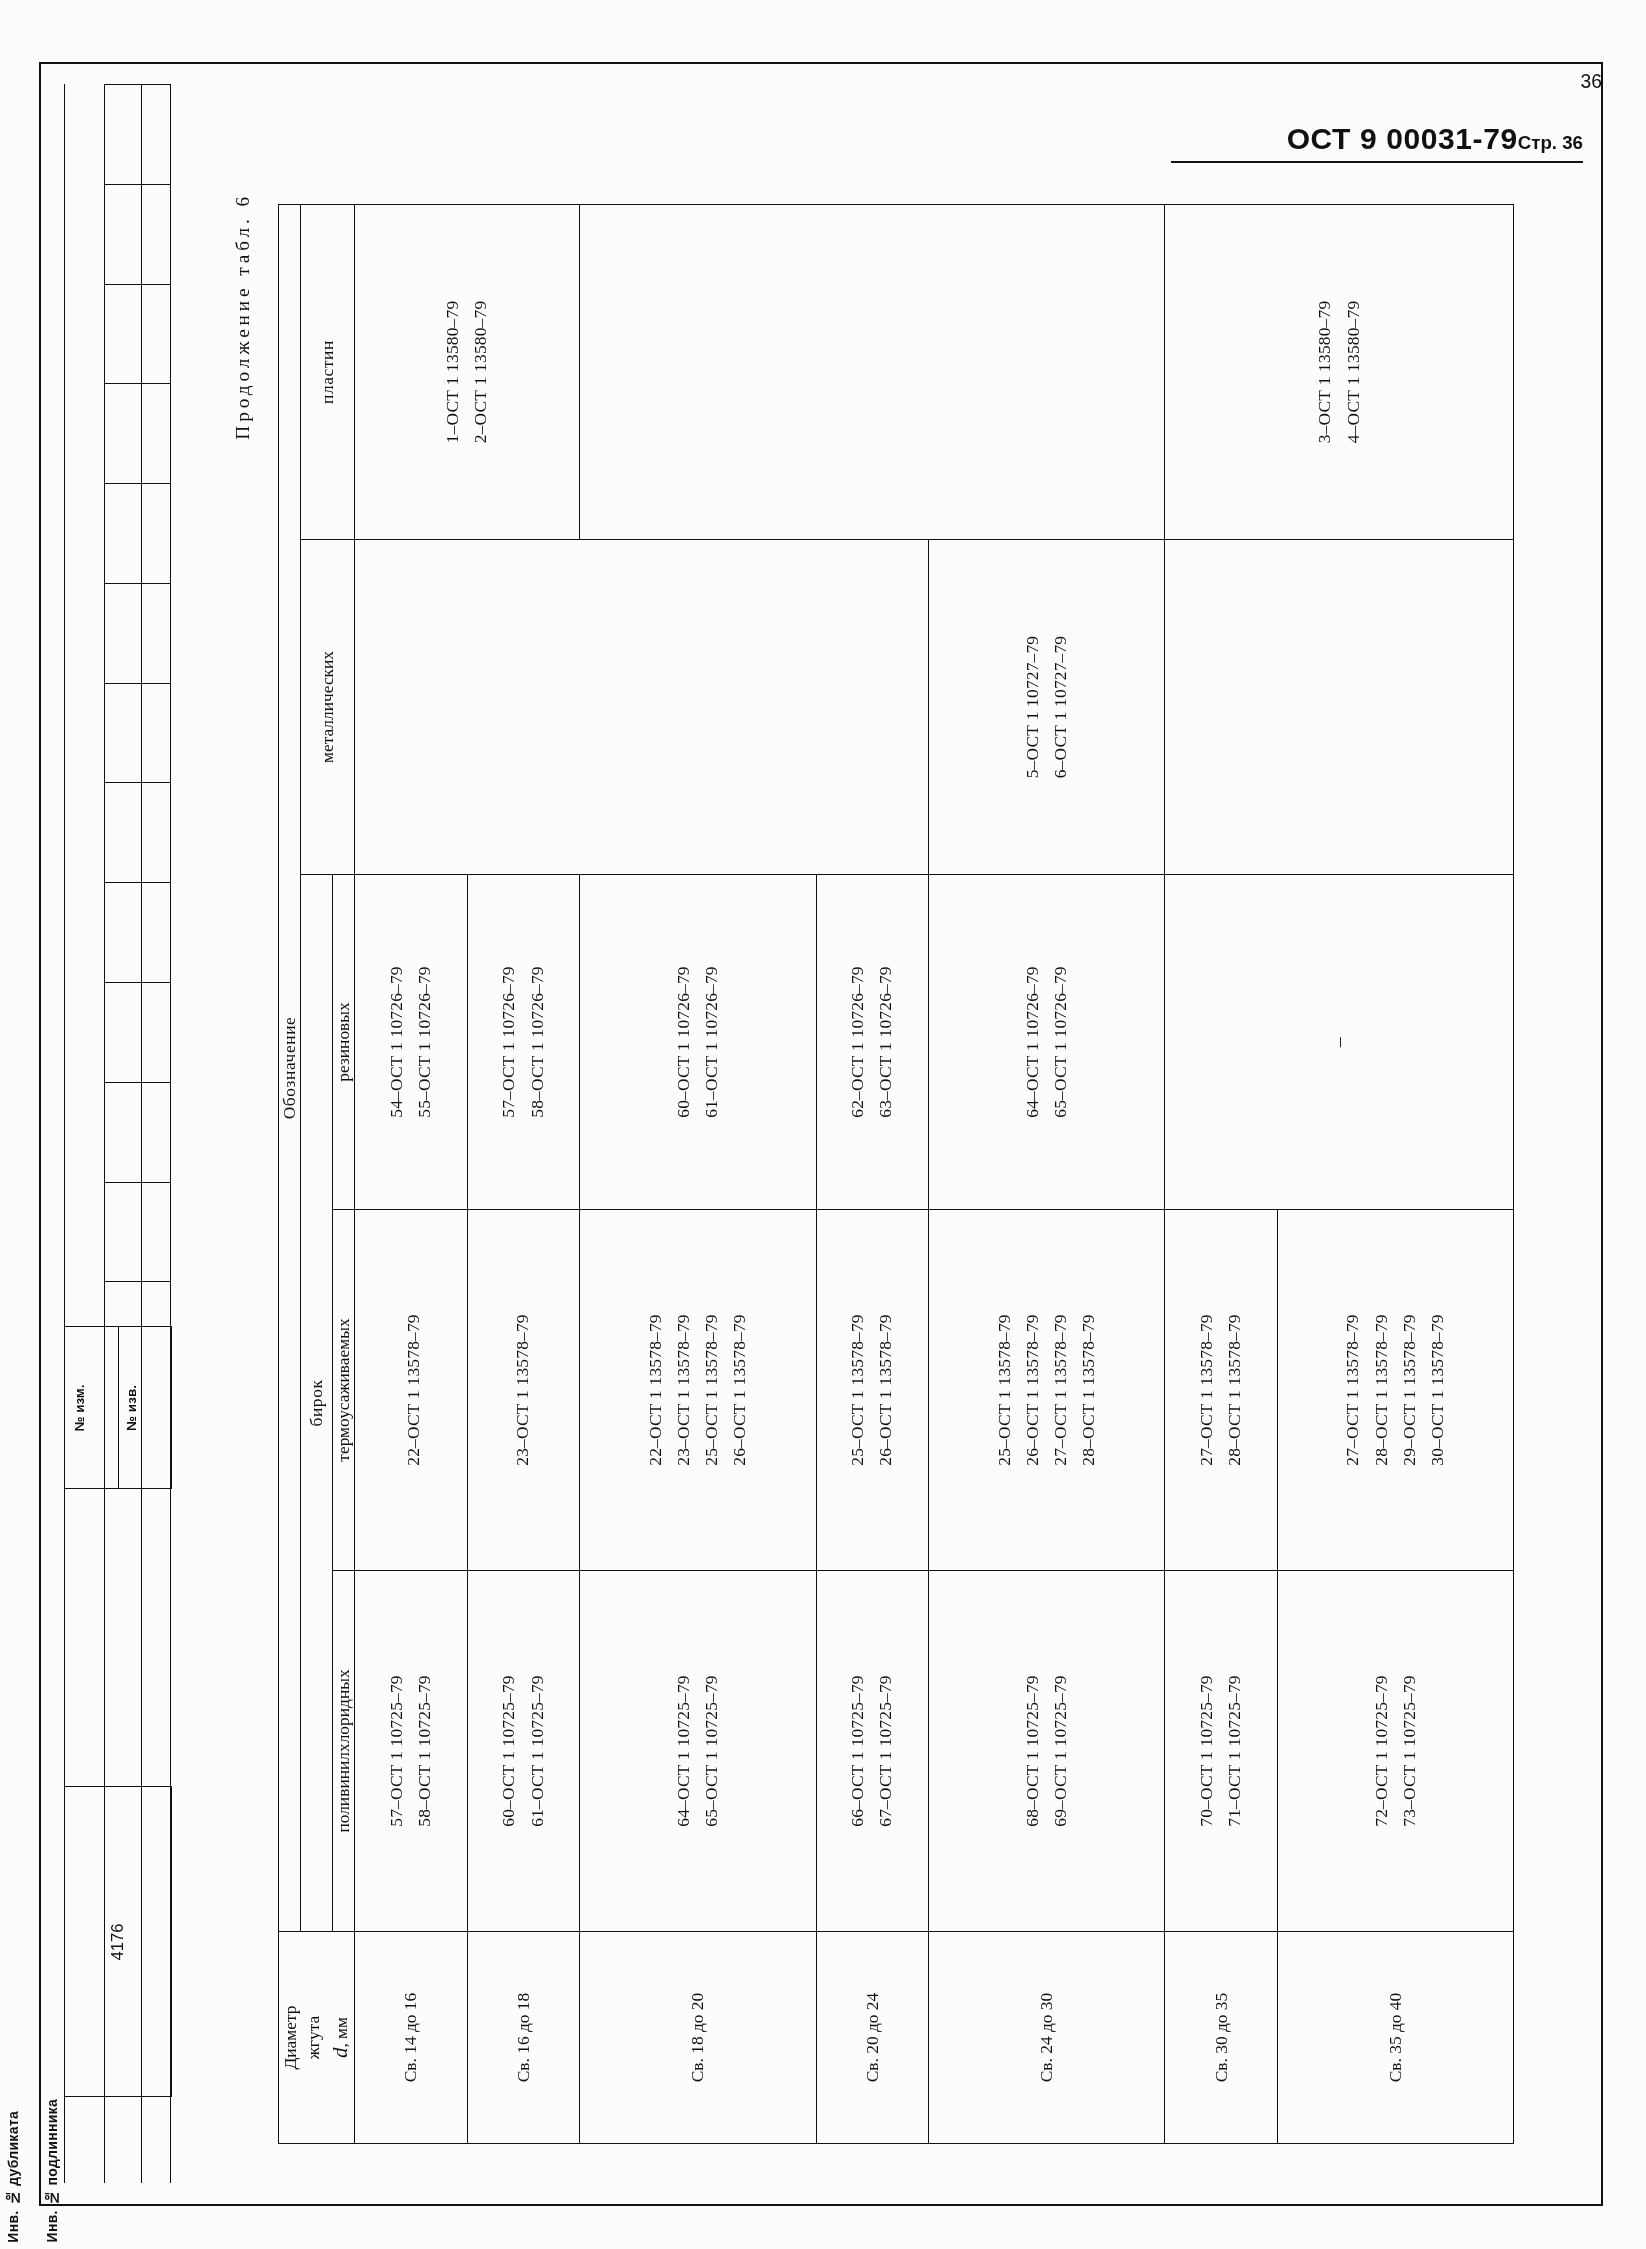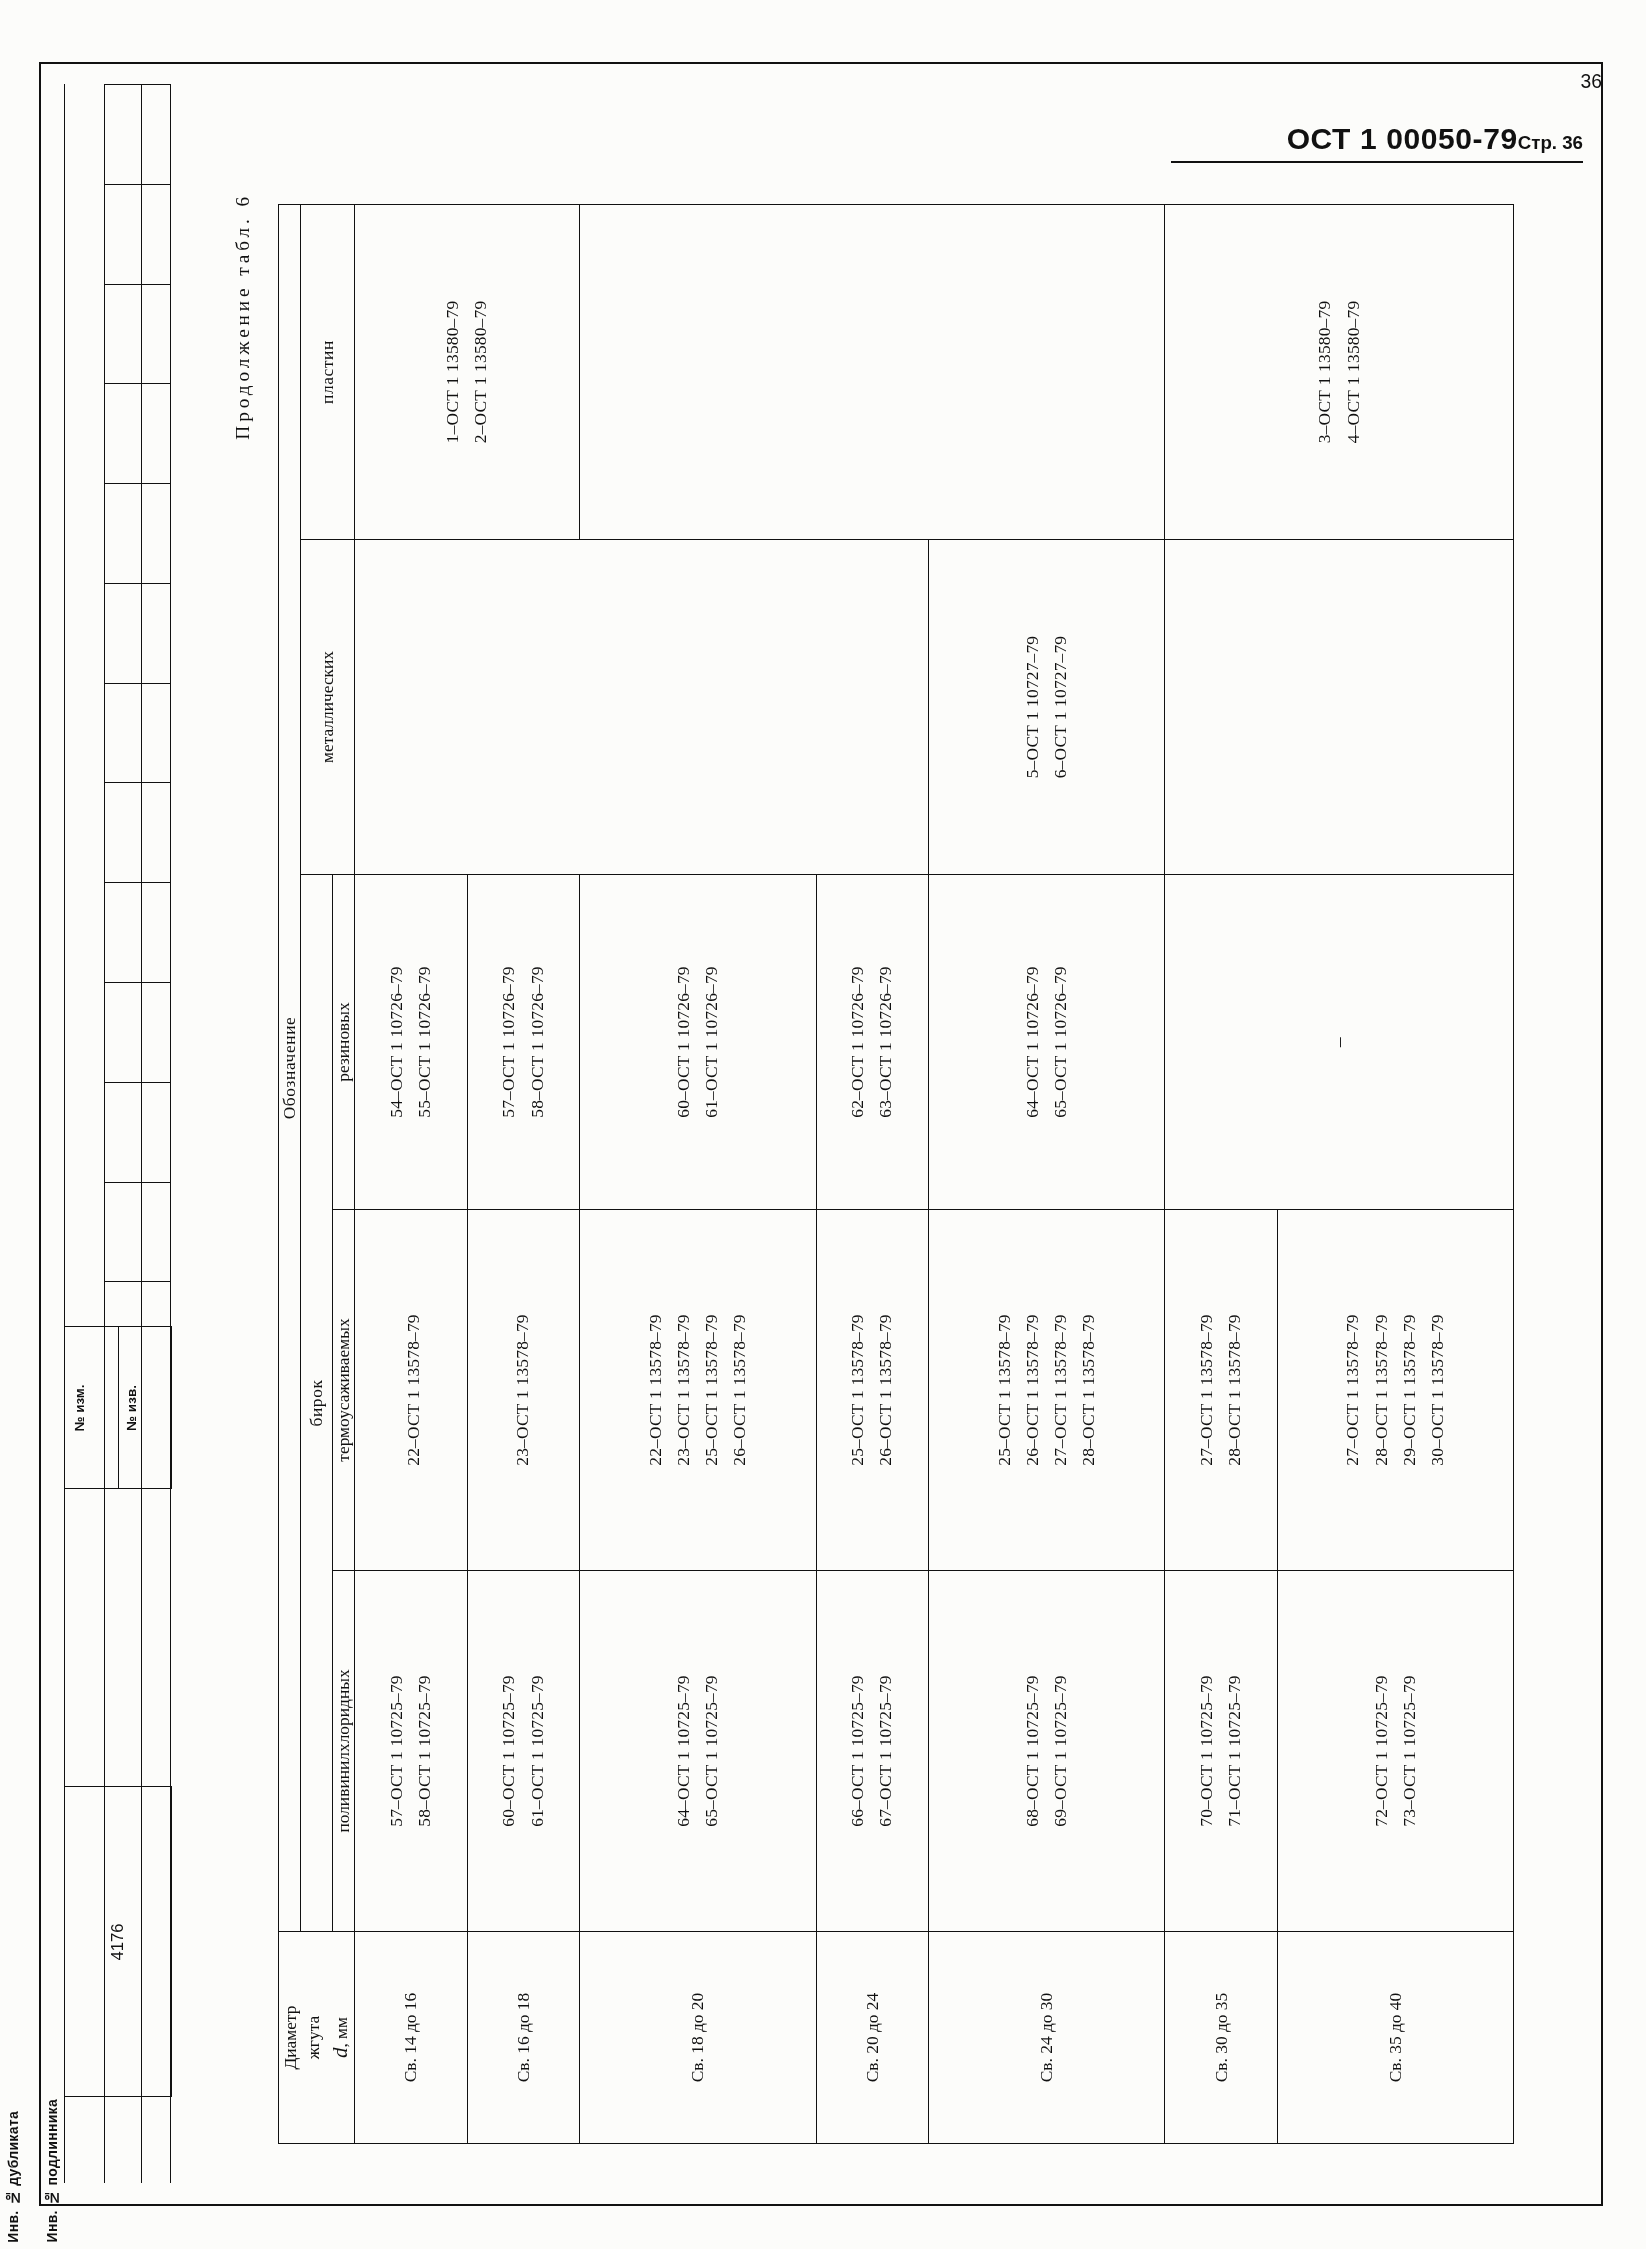--- a/index.html
+++ b/index.html
@@ -144,21 +144,21 @@
     <span>4176</span>
   </div>
 
   <div class="stamp-box bx-izm">
     <div class="inner-line"></div>
     <span class="s1">№ изм.</span>
     <span class="s2">№ изв.</span>
   </div>
 
   <div class="ost-title">
-    <span>ОСТ 1 00050-79</span><span class="page-suffix">Стр. 36</span>
+    <span>ОСТ 9 00031-79</span><span class="page-suffix">Стр. 36</span>
   </div>
   <div class="ost-underline"></div>
 
   <div class="prodolzhenie">Продолжение табл. 6</div>
 
   <div class="tablewrap">
     <div class="rot">
       <table class="main">
         <colgroup>
           <col class="c-diam">

